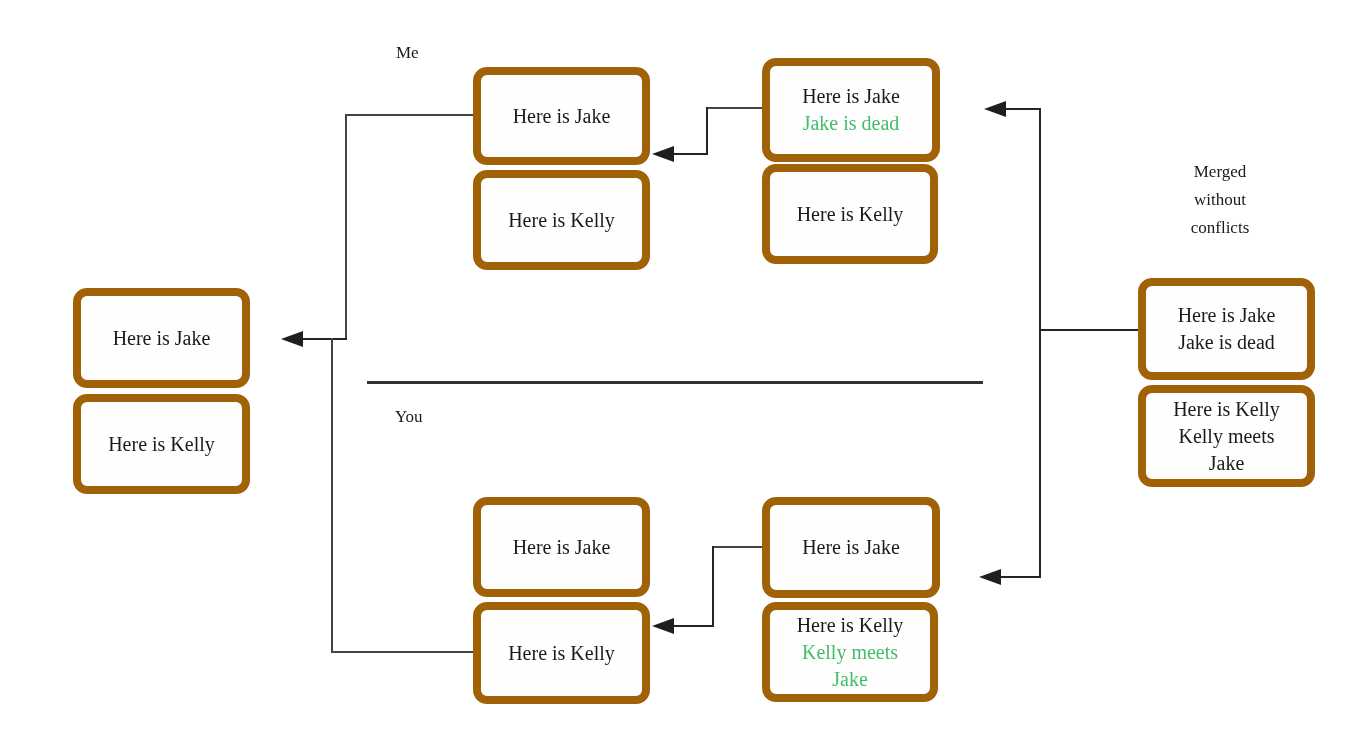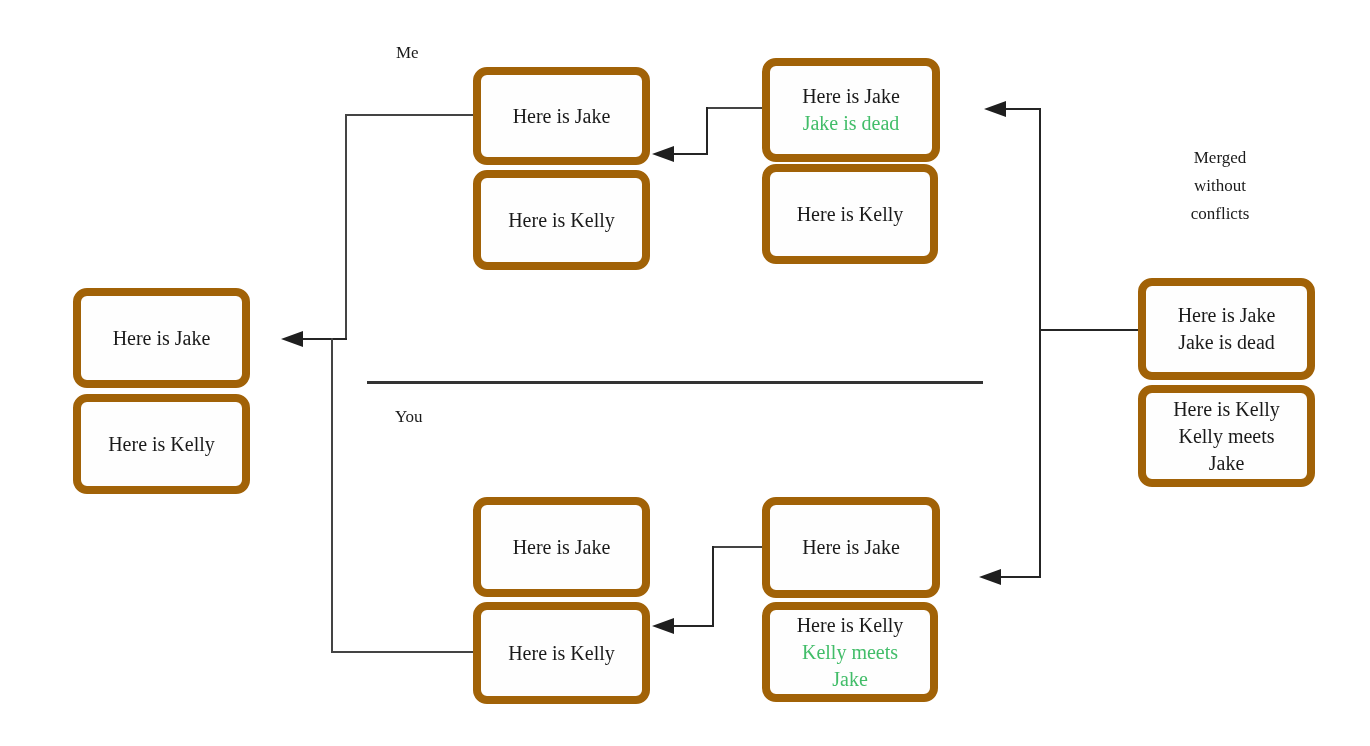--- a/index.html
+++ b/index.html
@@ -27,21 +27,21 @@
   }
 </style>
 </head>
 <body>
 
 <div class="stage">
 
   <span class="lbl" style="left:396px;top:43px">Me</span>
   <span class="lbl" style="left:395px;top:407px">You</span>
 
-  <div class="caption" style="left:1156px;top:144px;width:128px">
+  <div class="caption" style="left:1156px;top:158px;width:128px">
     <span class="ln">Merged</span>
     <span class="ln">without</span>
     <span class="ln">conflicts</span>
   </div>
 
   <div class="box" style="left:73px;top:288px;width:177px;height:100px">
     <span class="ln">Here is Jake</span>
   </div>
   <div class="box" style="left:73px;top:394px;width:177px;height:100px">
     <span class="ln">Here is Kelly</span>

